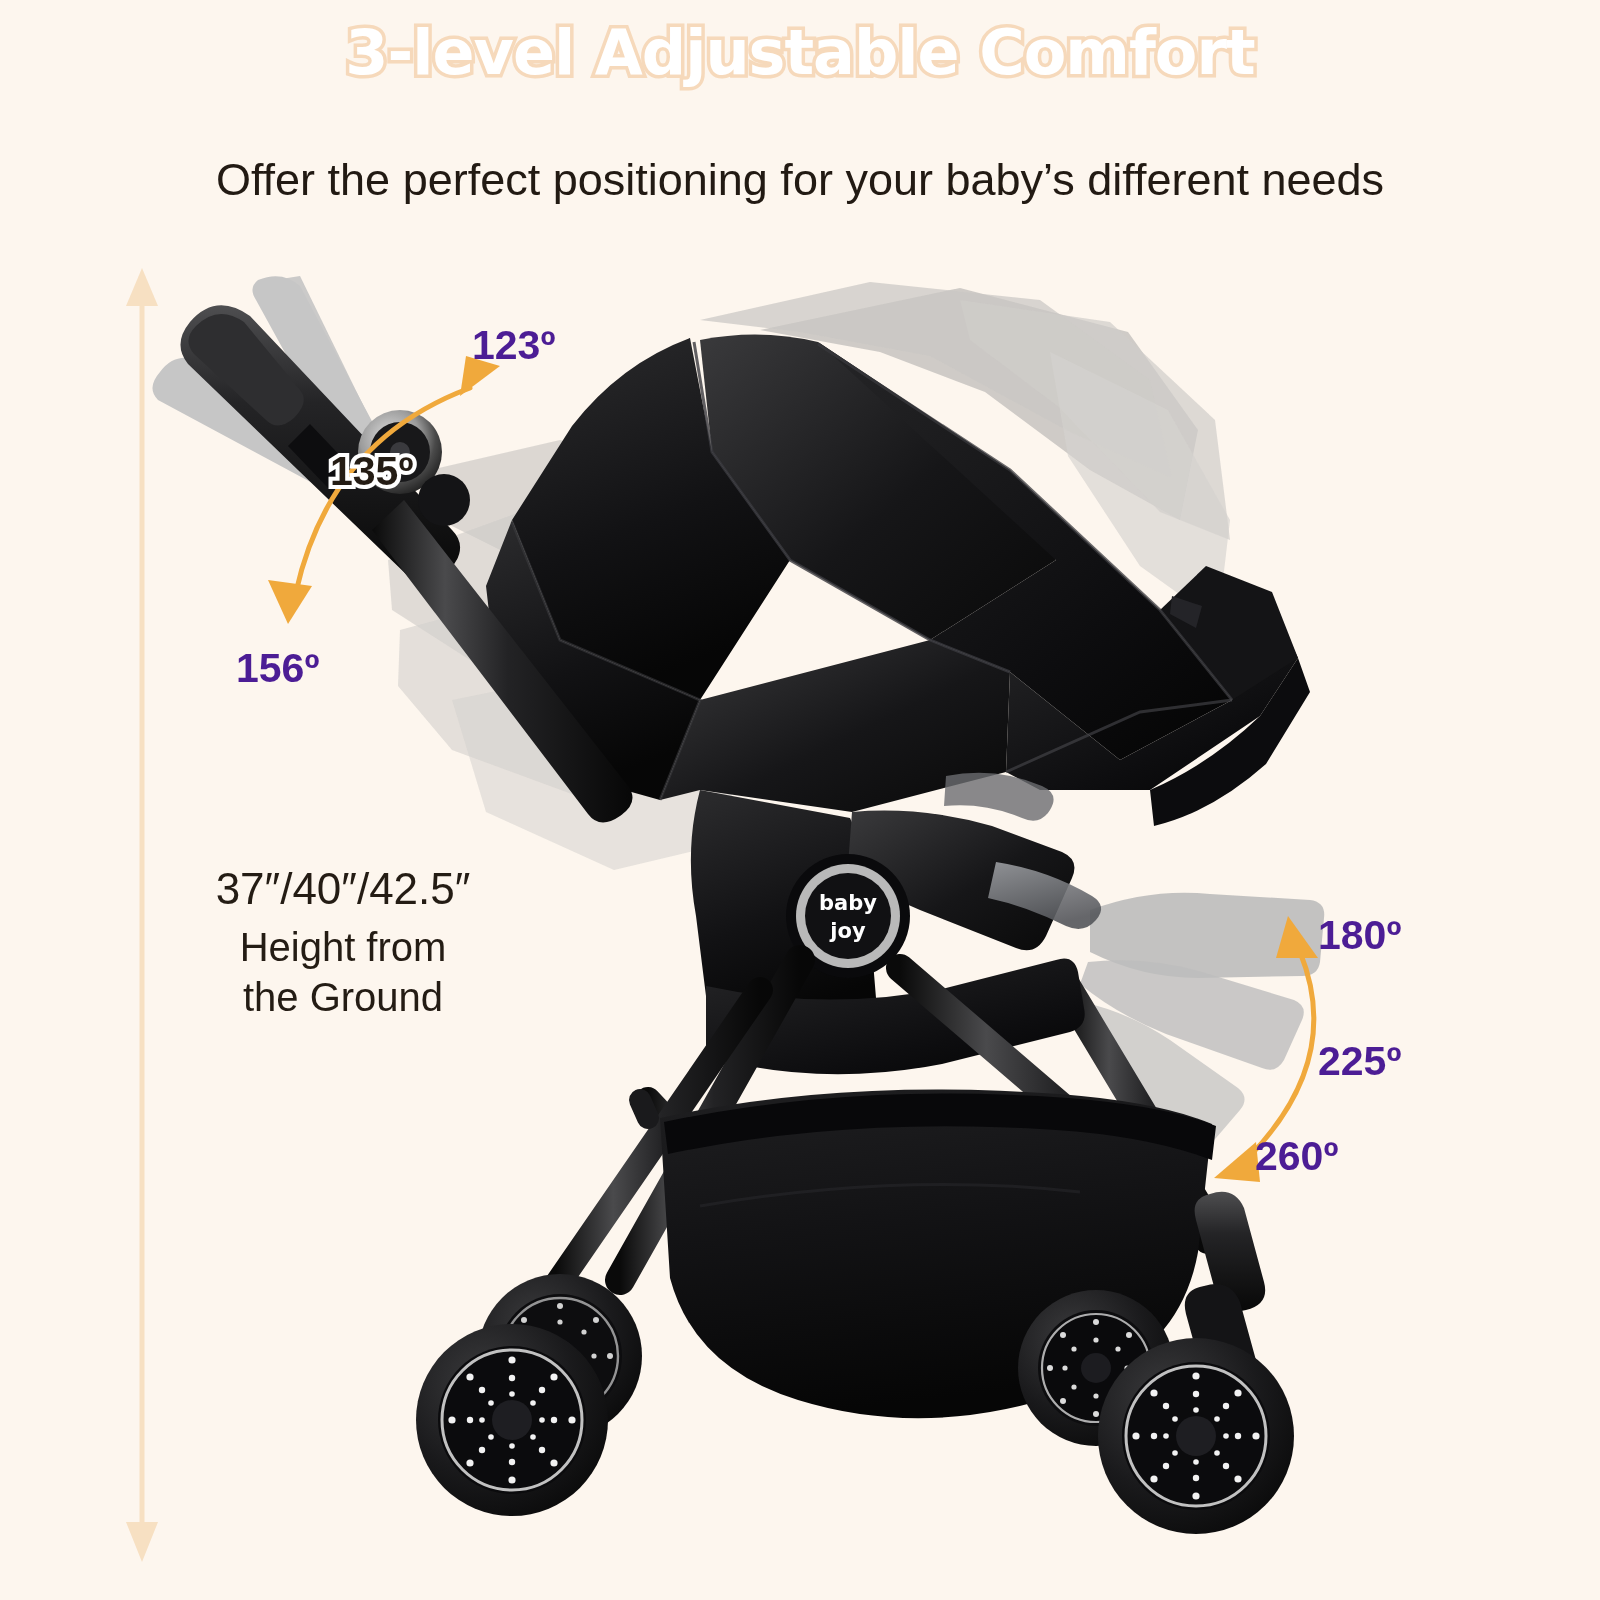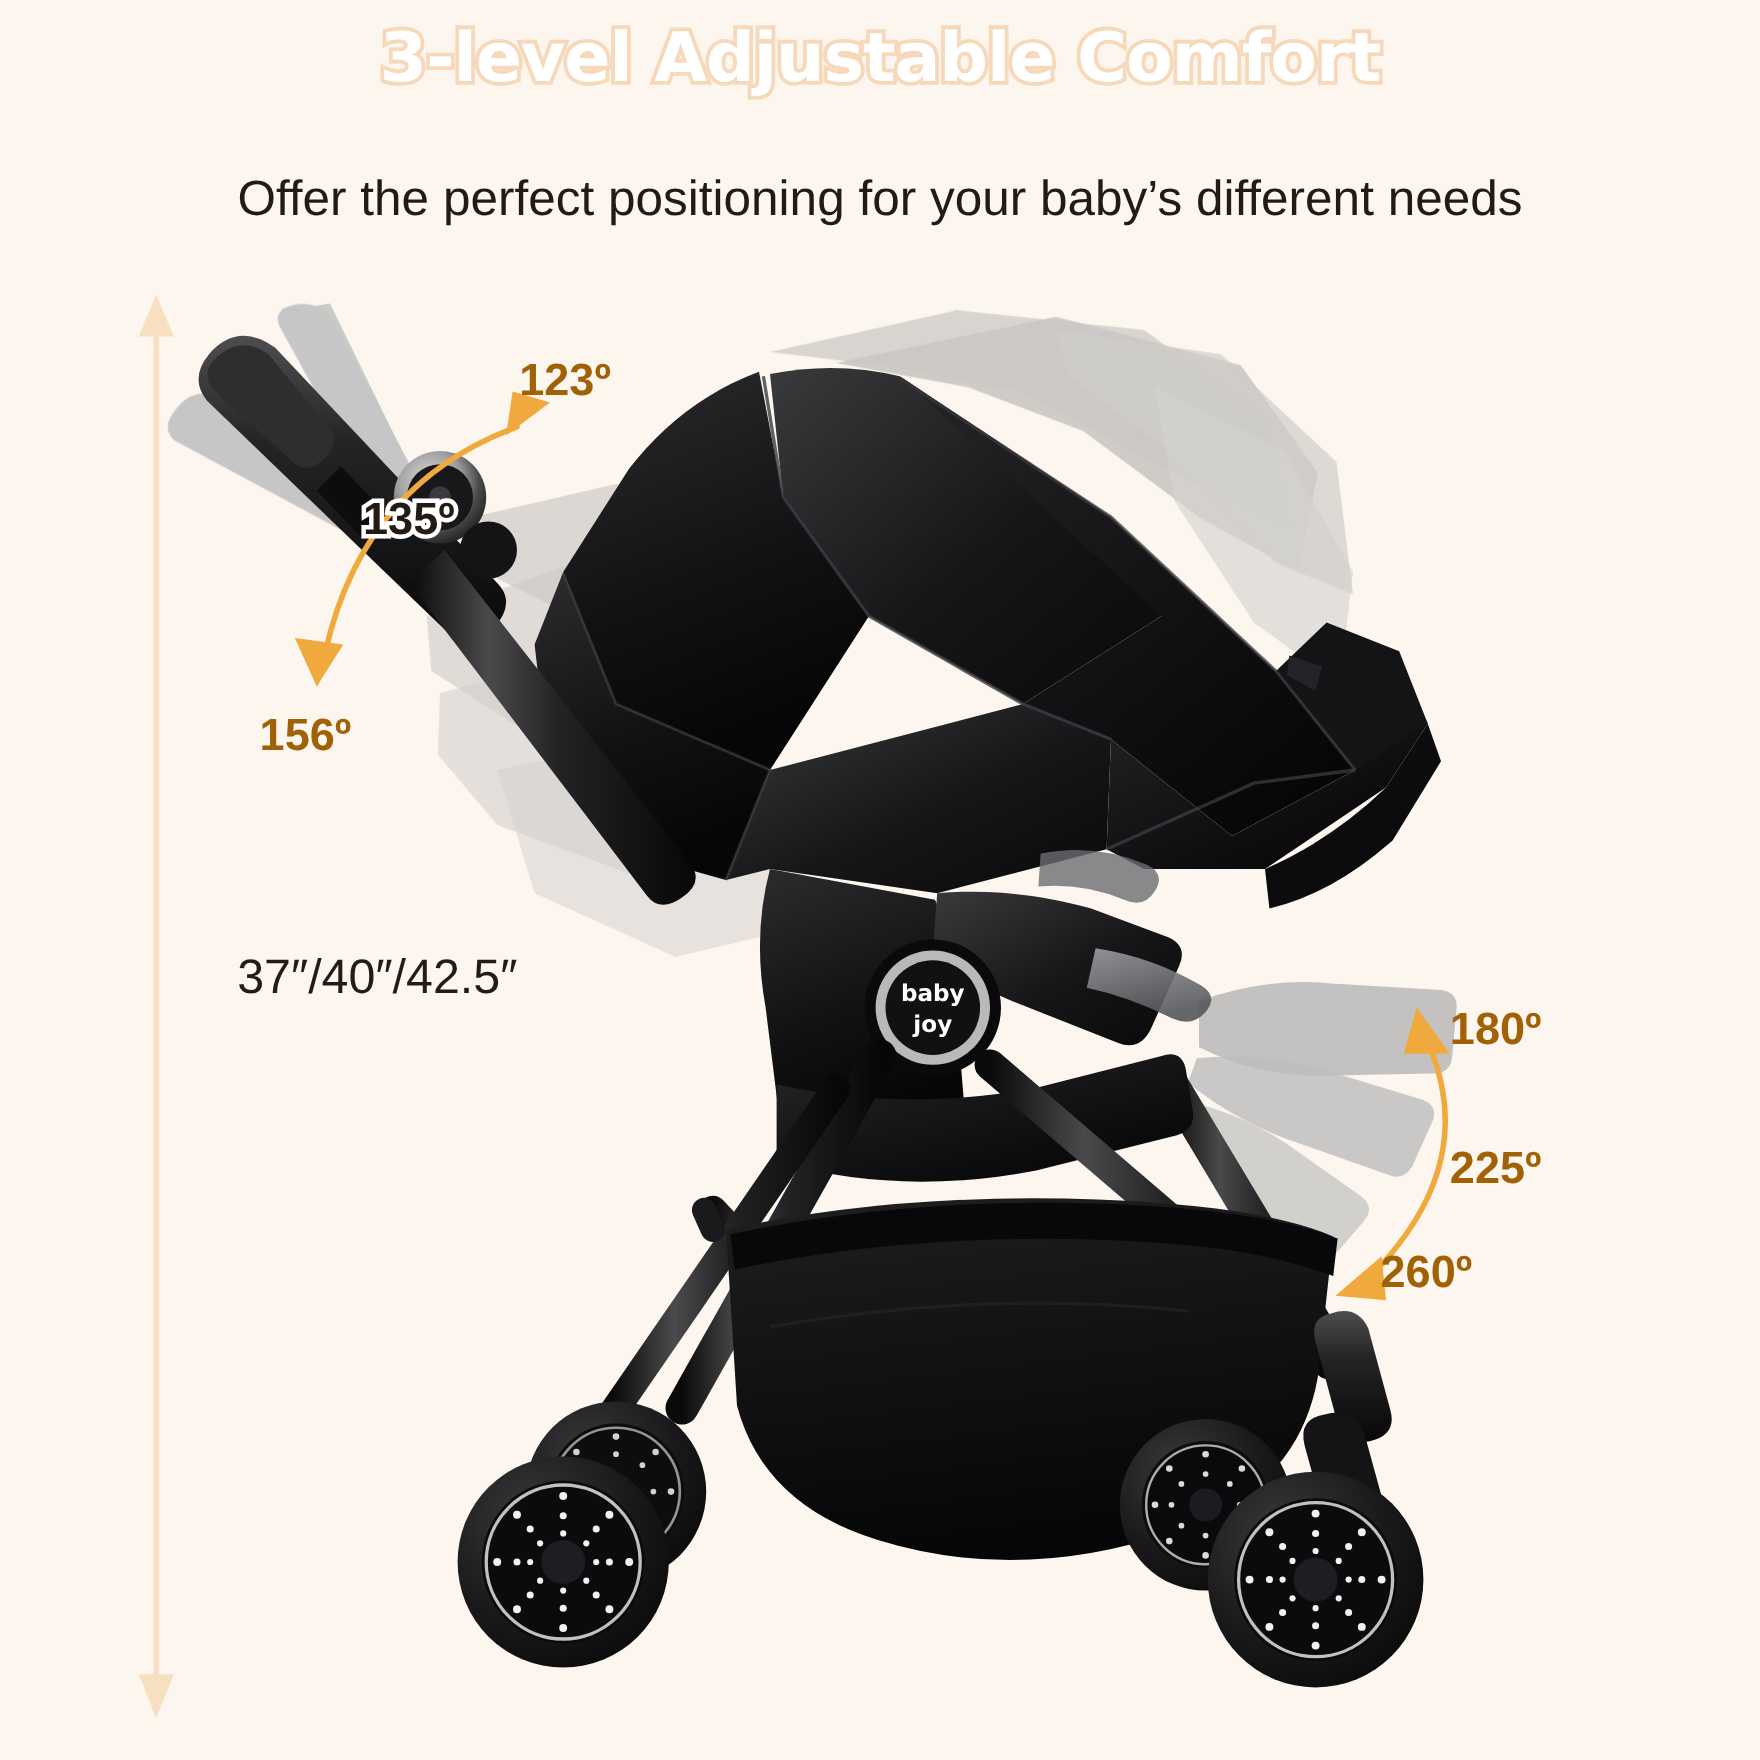--- a/index.html
+++ b/index.html
@@ -42,21 +42,21 @@
     color: #221a13;
     font-family: "Liberation Sans", sans-serif;
     margin-top: 48px;
   }
 
   
   .ang {
     position: absolute;
     font-size: 41px;
     font-weight: bold;
-    color: #a16207;
+    color: #4c1d95;
     white-space: nowrap;
     font-family: "Liberation Sans", sans-serif;
   }
   .ang.outlined {
     color: #241c14;
     -webkit-text-stroke: 8px #ffffff;
     paint-order: stroke fill;
   }
   #lbl-123 { left: 472px; top: 322px; }
   #lbl-135 { left: 330px; top: 448px; }
@@ -392,15 +392,19 @@
   <div class="ang" id="lbl-123">123º</div>
   <div class="ang outlined" id="lbl-135">135º</div>
   <div class="ang" id="lbl-156">156º</div>
 
   <div class="ang" id="lbl-180">180º</div>
   <div class="ang" id="lbl-225">225º</div>
   <div class="ang" id="lbl-260">260º</div>
 
   <div id="height-block">
     <div id="height-value">37″/40″/42.5″</div>
+    <div id="height-caption">
+      <div>Height from</div>
+      <div>the Ground</div>
+    </div>
   </div>
 
 </div>
 
 </body></html>

